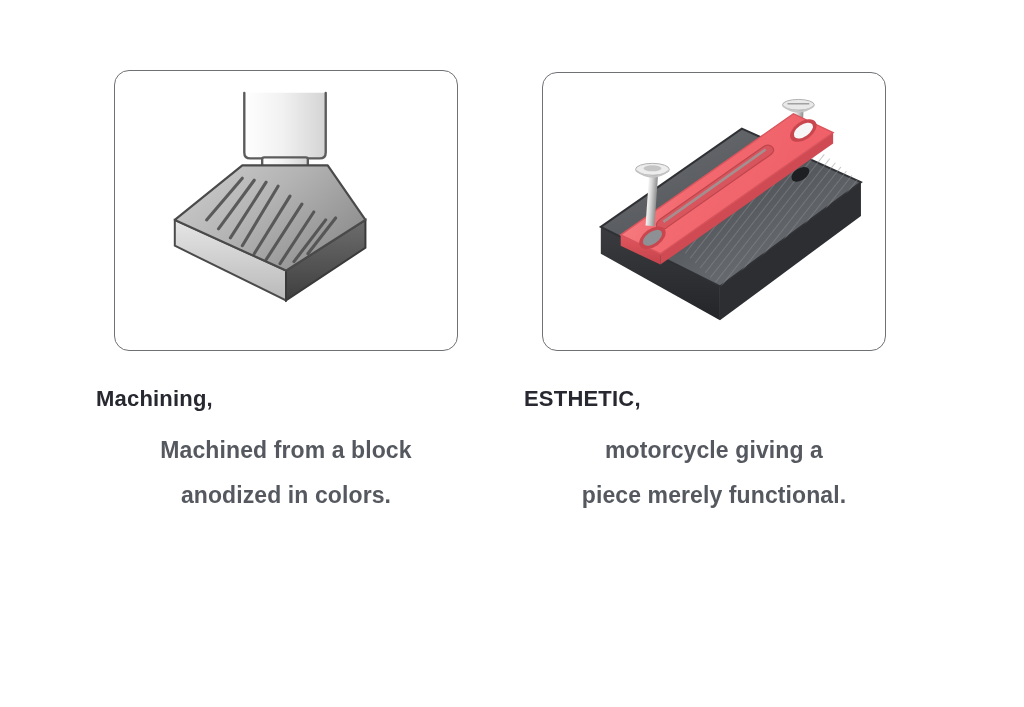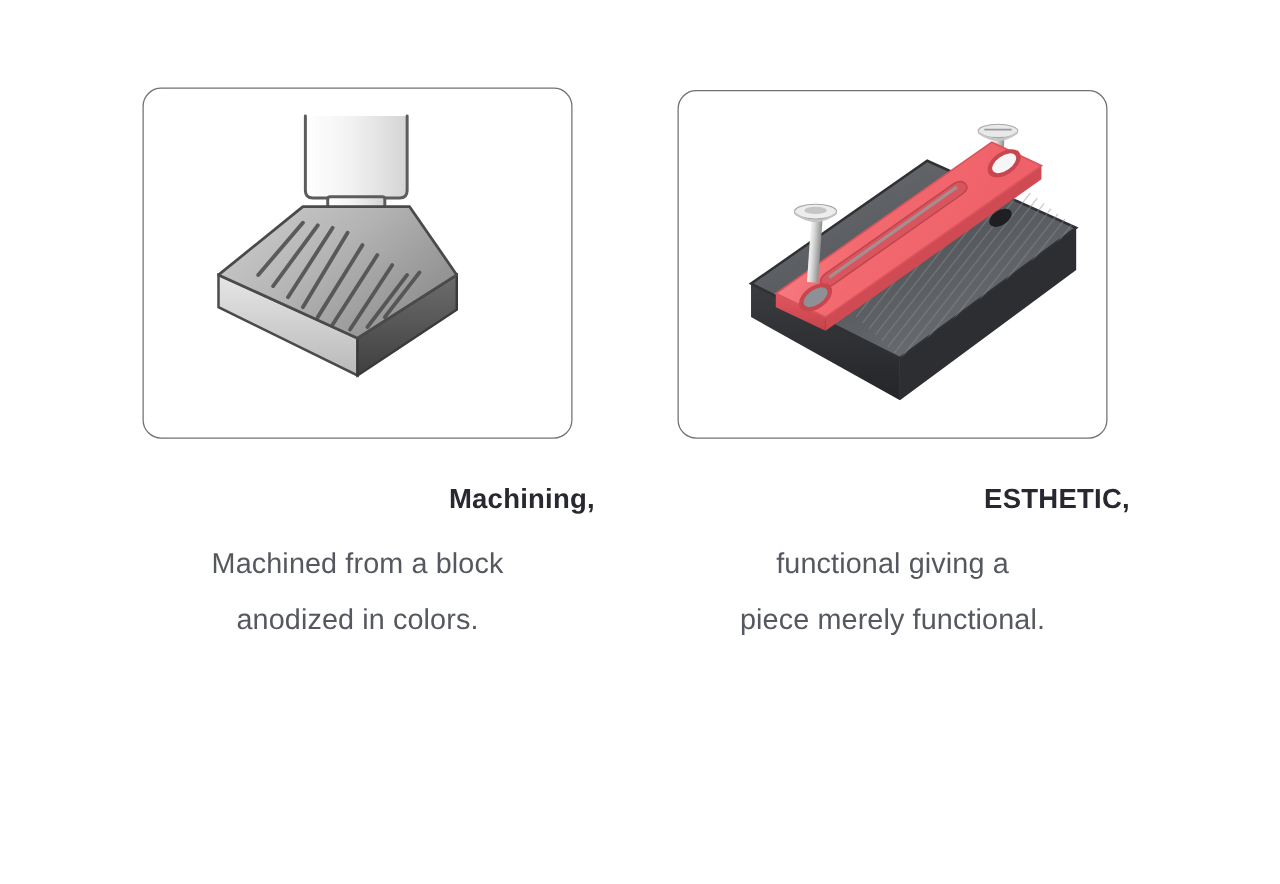--- a/index.html
+++ b/index.html
@@ -28,38 +28,38 @@
   }
   .feature.col-left  .icon-card { left:18px; }
   .feature.col-right .icon-card { left:18px; top:72px; height:279px; }
 
   .icon-card svg { display:block; width:100%; height:100%; }
 
   
   .feat-title {
     position:absolute; left:0; width:380px;
     top:386px;
-    text-align:right;
+    text-align:left;
     font-size:22px;
     font-weight:bold;
     letter-spacing:0.2px;
     color:#272830;
     line-height:26px;
   }
   .feat-body {
     position:absolute; left:0; width:380px;
     top:428px;
     text-align:center;
     font-size:23px;
     font-weight:400;
     line-height:45px;
     color:#55595f;
     letter-spacing:0.1px;
   }
-  .feat-body .line { display:block; white-space:nowrap; }
+  .feat-body .line { display:block; white-space:nowrap;font-weight:bold; }
 </style>
 </head>
 <body>
 
 <div class="page">
   <div class="columns">
 
     <div class="feature col-left">
 
       <div class="icon-card">
@@ -213,19 +213,19 @@
             <ellipse cx="110" cy="97" rx="17" ry="6" fill="#ededed" stroke="#a8a8a8" stroke-width="0.9"></ellipse>
             <path d="M 93 97 Q 110 110 127 97 L 127 99 Q 110 112 93 99 Z" fill="#c4c4c4"></path>
             <ellipse cx="110" cy="96" rx="9" ry="3" fill="#bdbdbd" opacity="0.85"></ellipse>
           </g>
         </svg>
       </div>
 
       <div class="feat-title">ESTHETIC,</div>
 
       <div class="feat-body">
-        <span class="line">functional giving a</span>
+        <span class="line">motorcycle giving a</span>
         <span class="line">piece merely functional.</span>
       </div>
     </div>
 
   </div>
 </div>
 
 </body></html>

